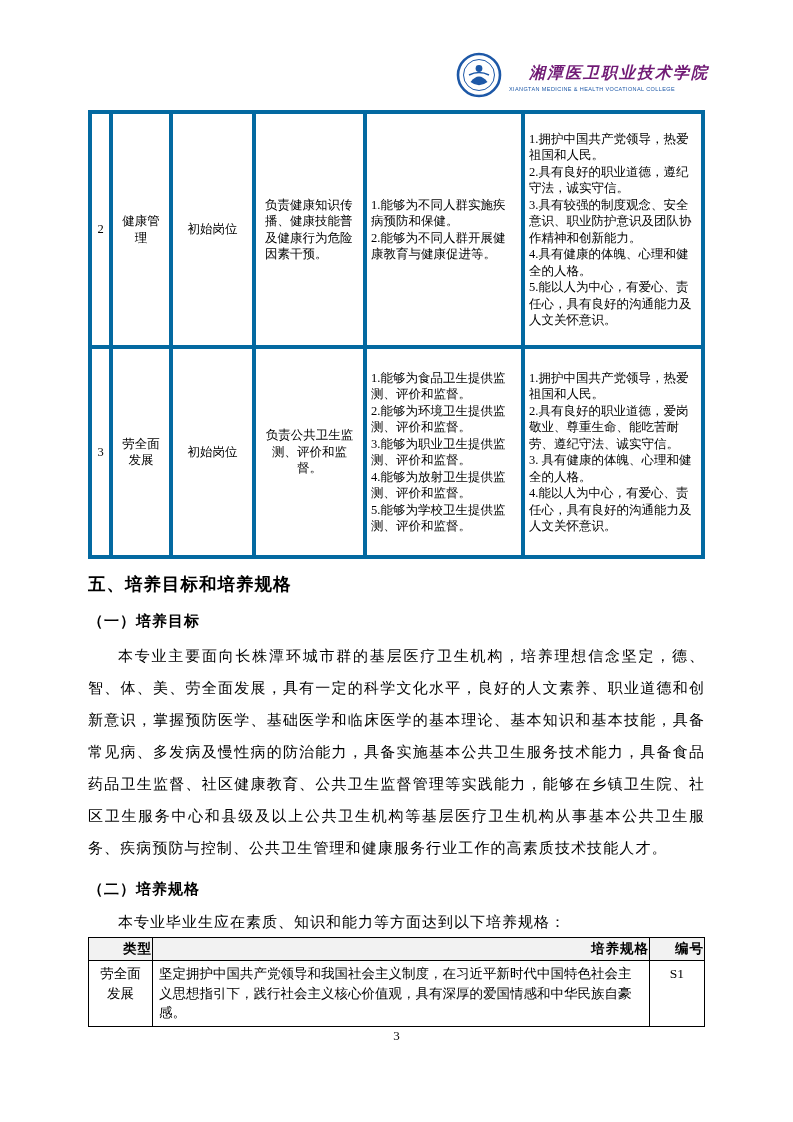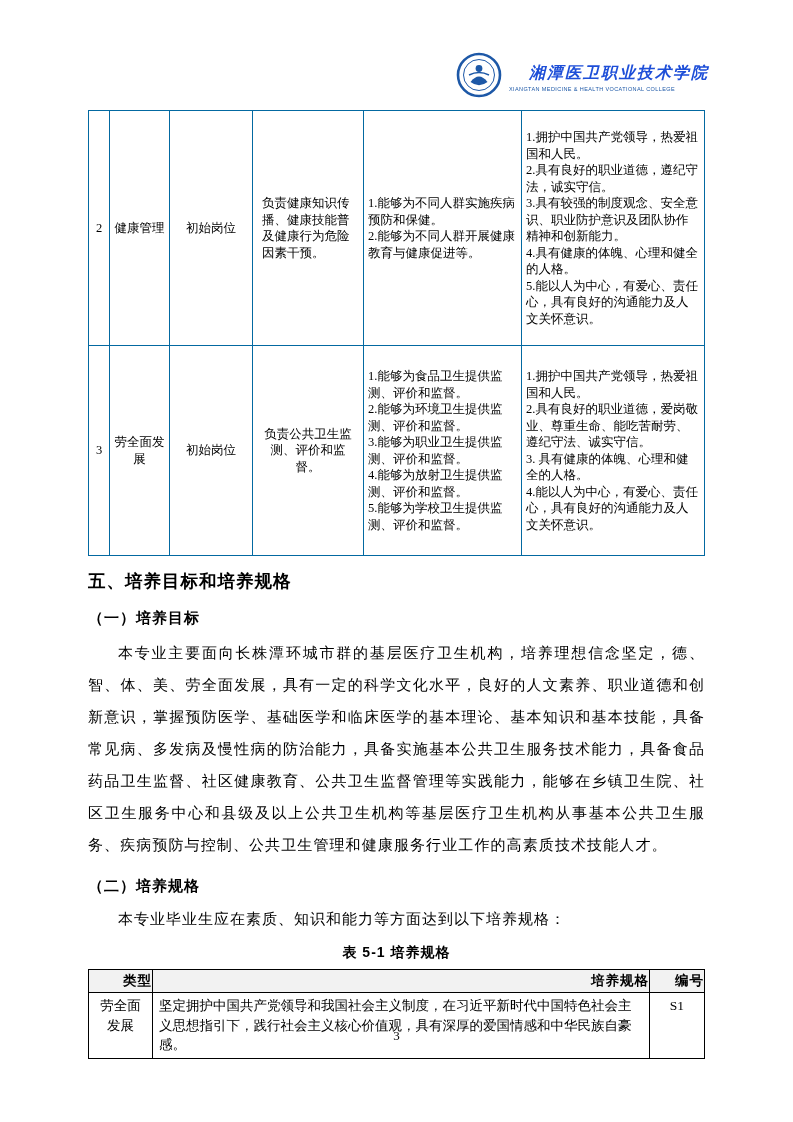--- a/index.html
+++ b/index.html
@@ -16,36 +16,36 @@
     overflow:hidden;
     background:#fff;
   }
 
   
   .header-logo {
     position:absolute; top:52px; right:84px;
     display:flex; align-items:center; gap:7px;
   }
   .logo-text .zh {
-    color:#1d4ed8; font-size:16px; font-weight:bold; font-style:italic;
+    color:#701a75; font-size:16px; font-weight:bold; font-style:italic;
     letter-spacing:2px; font-family:"Liberation Serif","DejaVu Serif",serif;
     white-space:nowrap;
     margin-left:20px;
   }
   .logo-text .en {
     color:#1d58a7; font-size:5.5px; letter-spacing:0.4px; margin-top:2px;
     font-family:"Liberation Sans","DejaVu Sans",sans-serif;
     white-space:nowrap;
   }
 
   
   table { border-collapse:collapse; width:100%; table-layout:fixed; }
   .jobs-table { margin-top:110px; font-size:12.5px; line-height:1.32; }
   .jobs-table td {
-    border:1px solid #0369a1;
+    border:4px solid #0369a1;
     padding:2px 4px;
     vertical-align:middle;
   }
   .jobs-table tr.row-a td { height:235px; }
   .jobs-table tr.row-b td { height:210px; }
   .jobs-table td.c-center { text-align:center; }
   .jobs-table td.c-duty { padding:2px 9px; }
   .jobs-table td.c-duty.center { text-align:center; }
   .ml { white-space:pre-line; }
 
@@ -161,21 +161,20 @@
     </table>
 
   <div class="sec-heading">五、培养目标和培养规格</div>
 
   <div class="sub-heading">（一）培养目标</div>
   <p class="body-par">本专业主要面向长株潭环城市群的基层医疗卫生机构，培养理想信念坚定，德、智、体、美、劳全面发展，具有一定的科学文化水平，良好的人文素养、职业道德和创新意识，掌握预防医学、基础医学和临床医学的基本理论、基本知识和基本技能，具备常见病、多发病及慢性病的防治能力，具备实施基本公共卫生服务技术能力，具备食品药品卫生监督、社区健康教育、公共卫生监督管理等实践能力，能够在乡镇卫生院、社区卫生服务中心和县级及以上公共卫生机构等基层医疗卫生机构从事基本公共卫生服务、疾病预防与控制、公共卫生管理和健康服务行业工作的高素质技术技能人才。</p>
 
   <div class="sub-heading">（二）培养规格</div>
   <p class="intro-par">本专业毕业生应在素质、知识和能力等方面达到以下培养规格：</p>
 
-  <div class="table-caption">表 5-1 培养规格</div>
 
   <table class="spec-table">
     <colgroup>
       <col style="width:64px">
         <col>
         <col style="width:55px">
     </colgroup>
     <tbody>
         <tr>
       <th>类型</th>

